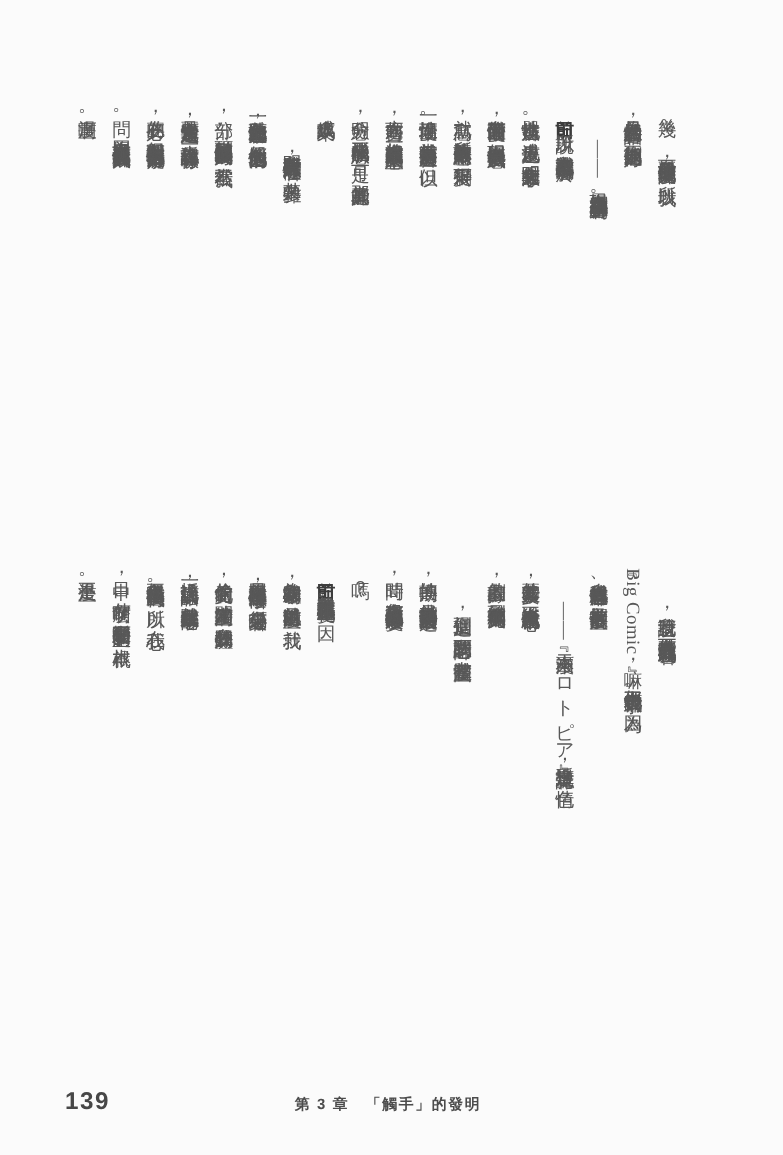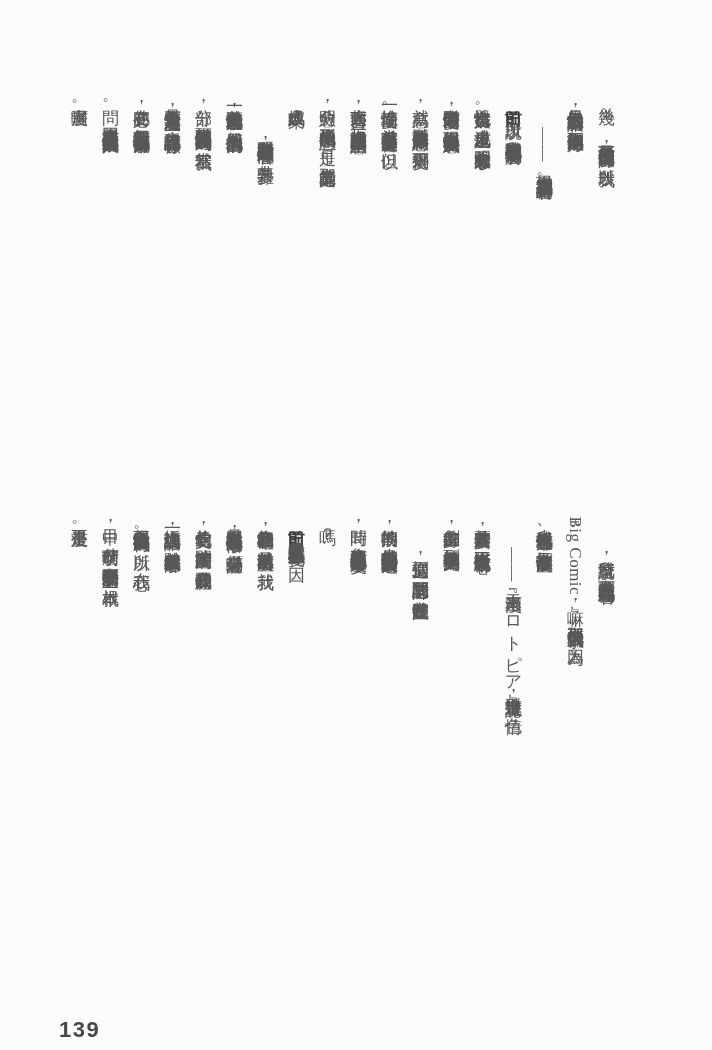--- a/index.html
+++ b/index.html
@@ -34,21 +34,21 @@
   .speaker {
     font-family: "Liberation Sans", "DejaVu Sans", sans-serif;
     font-weight: bold;
     color: #3c3c3c;
     margin-inline-end: 0.55em;
     letter-spacing: 1.5px;
   }
   .footer-pagenum {
     position: absolute;
     left: 59px;
-    top: 1017px;
+    top: 988px;
     font-family: "Liberation Sans", "DejaVu Sans", sans-serif;
     font-weight: bold;
     font-size: 22px;
     letter-spacing: 1.5px;
     color: #474747;
   }
   .footer-chapter {
     position: absolute;
     left: 268px;
     top: 995px;
@@ -101,14 +101,15 @@
       <div class="vline"><span>是因為喜歡出租漫畫那種黑暗悽慘，必須瞞著父母</span></div>
       <div class="vline"><span>偷偷看的文化，才開始畫漫畫的。我在外國的媒體</span></div>
       <div class="vline"><span>採訪也說過一樣的話，「雖然我很喜歡手塚老師，</span></div>
       <div class="vline"><span>但我至今仍活在出租漫畫的時代」。所以，在我心</span></div>
       <div class="vline"><span>目中，什麼萌啊、戀愛啊那種和平的主題，根本就</span></div>
       <div class="vline"><span>不是漫畫。</span></div>
     </div>
 
   <div class="footer-pagenum">139</div>
 
+  <div class="footer-chapter">第 3 章　「觸手」的發明</div>
 
 </div>
 
 </body></html>

